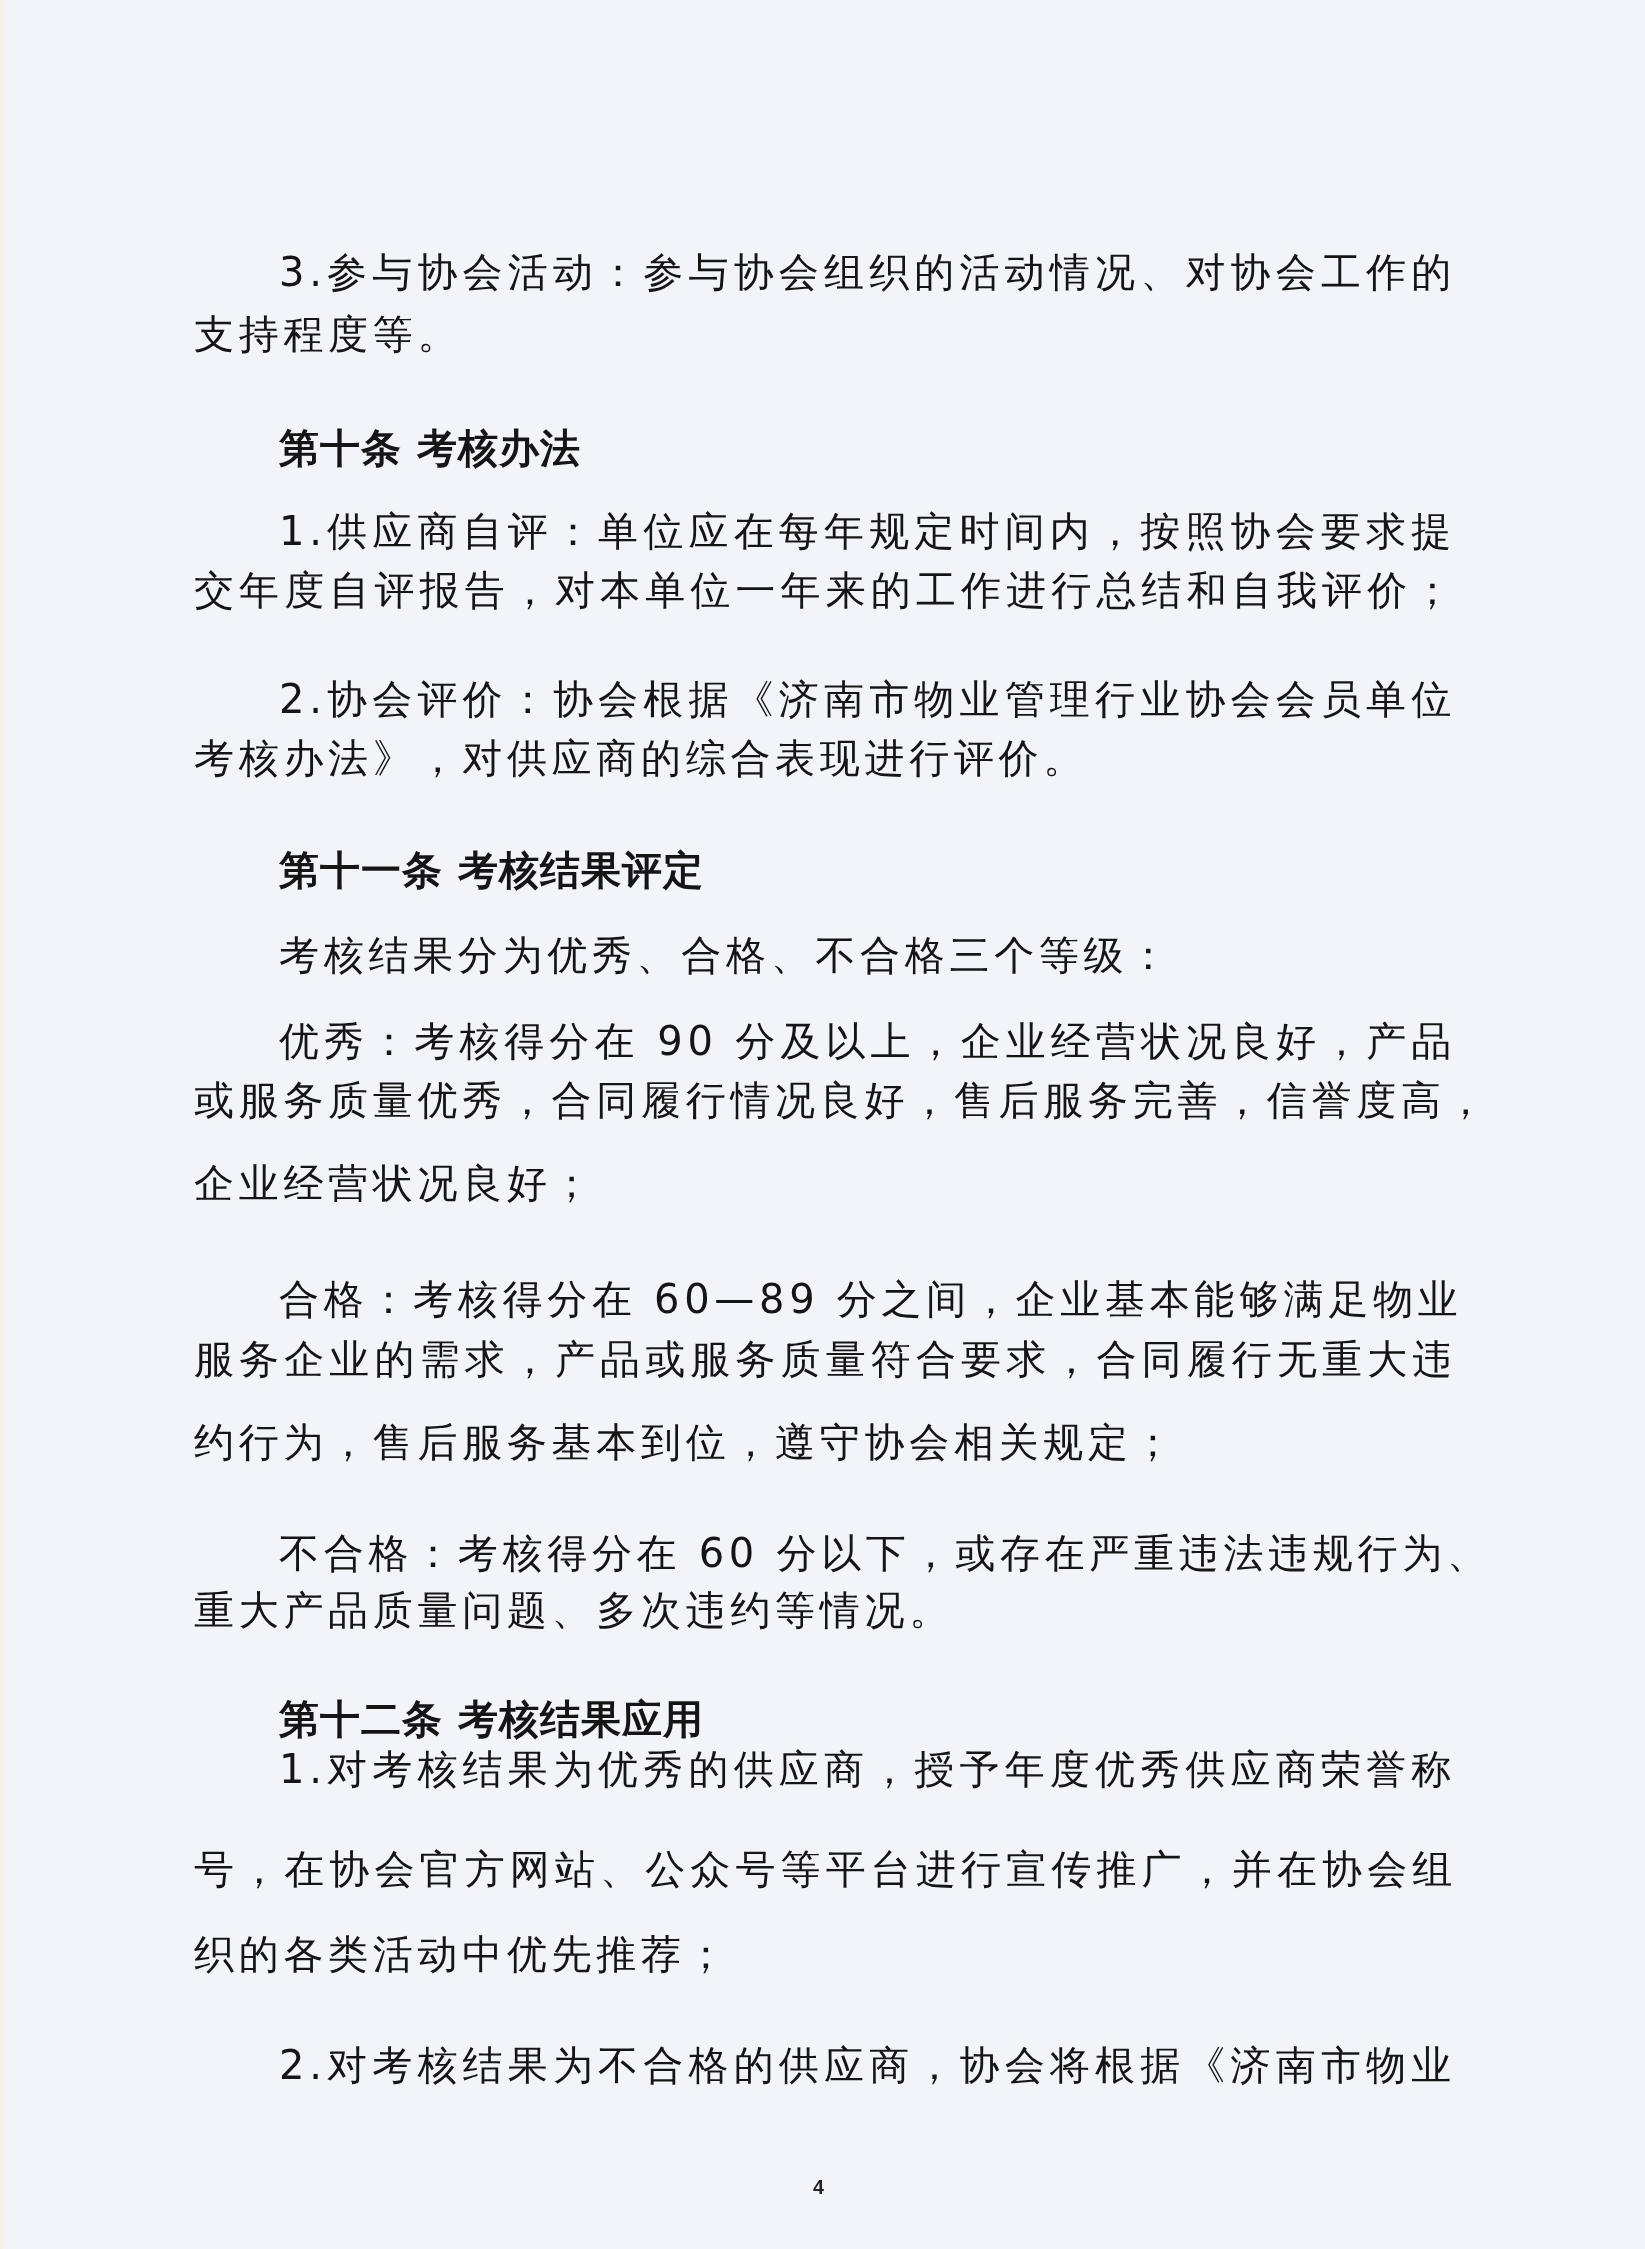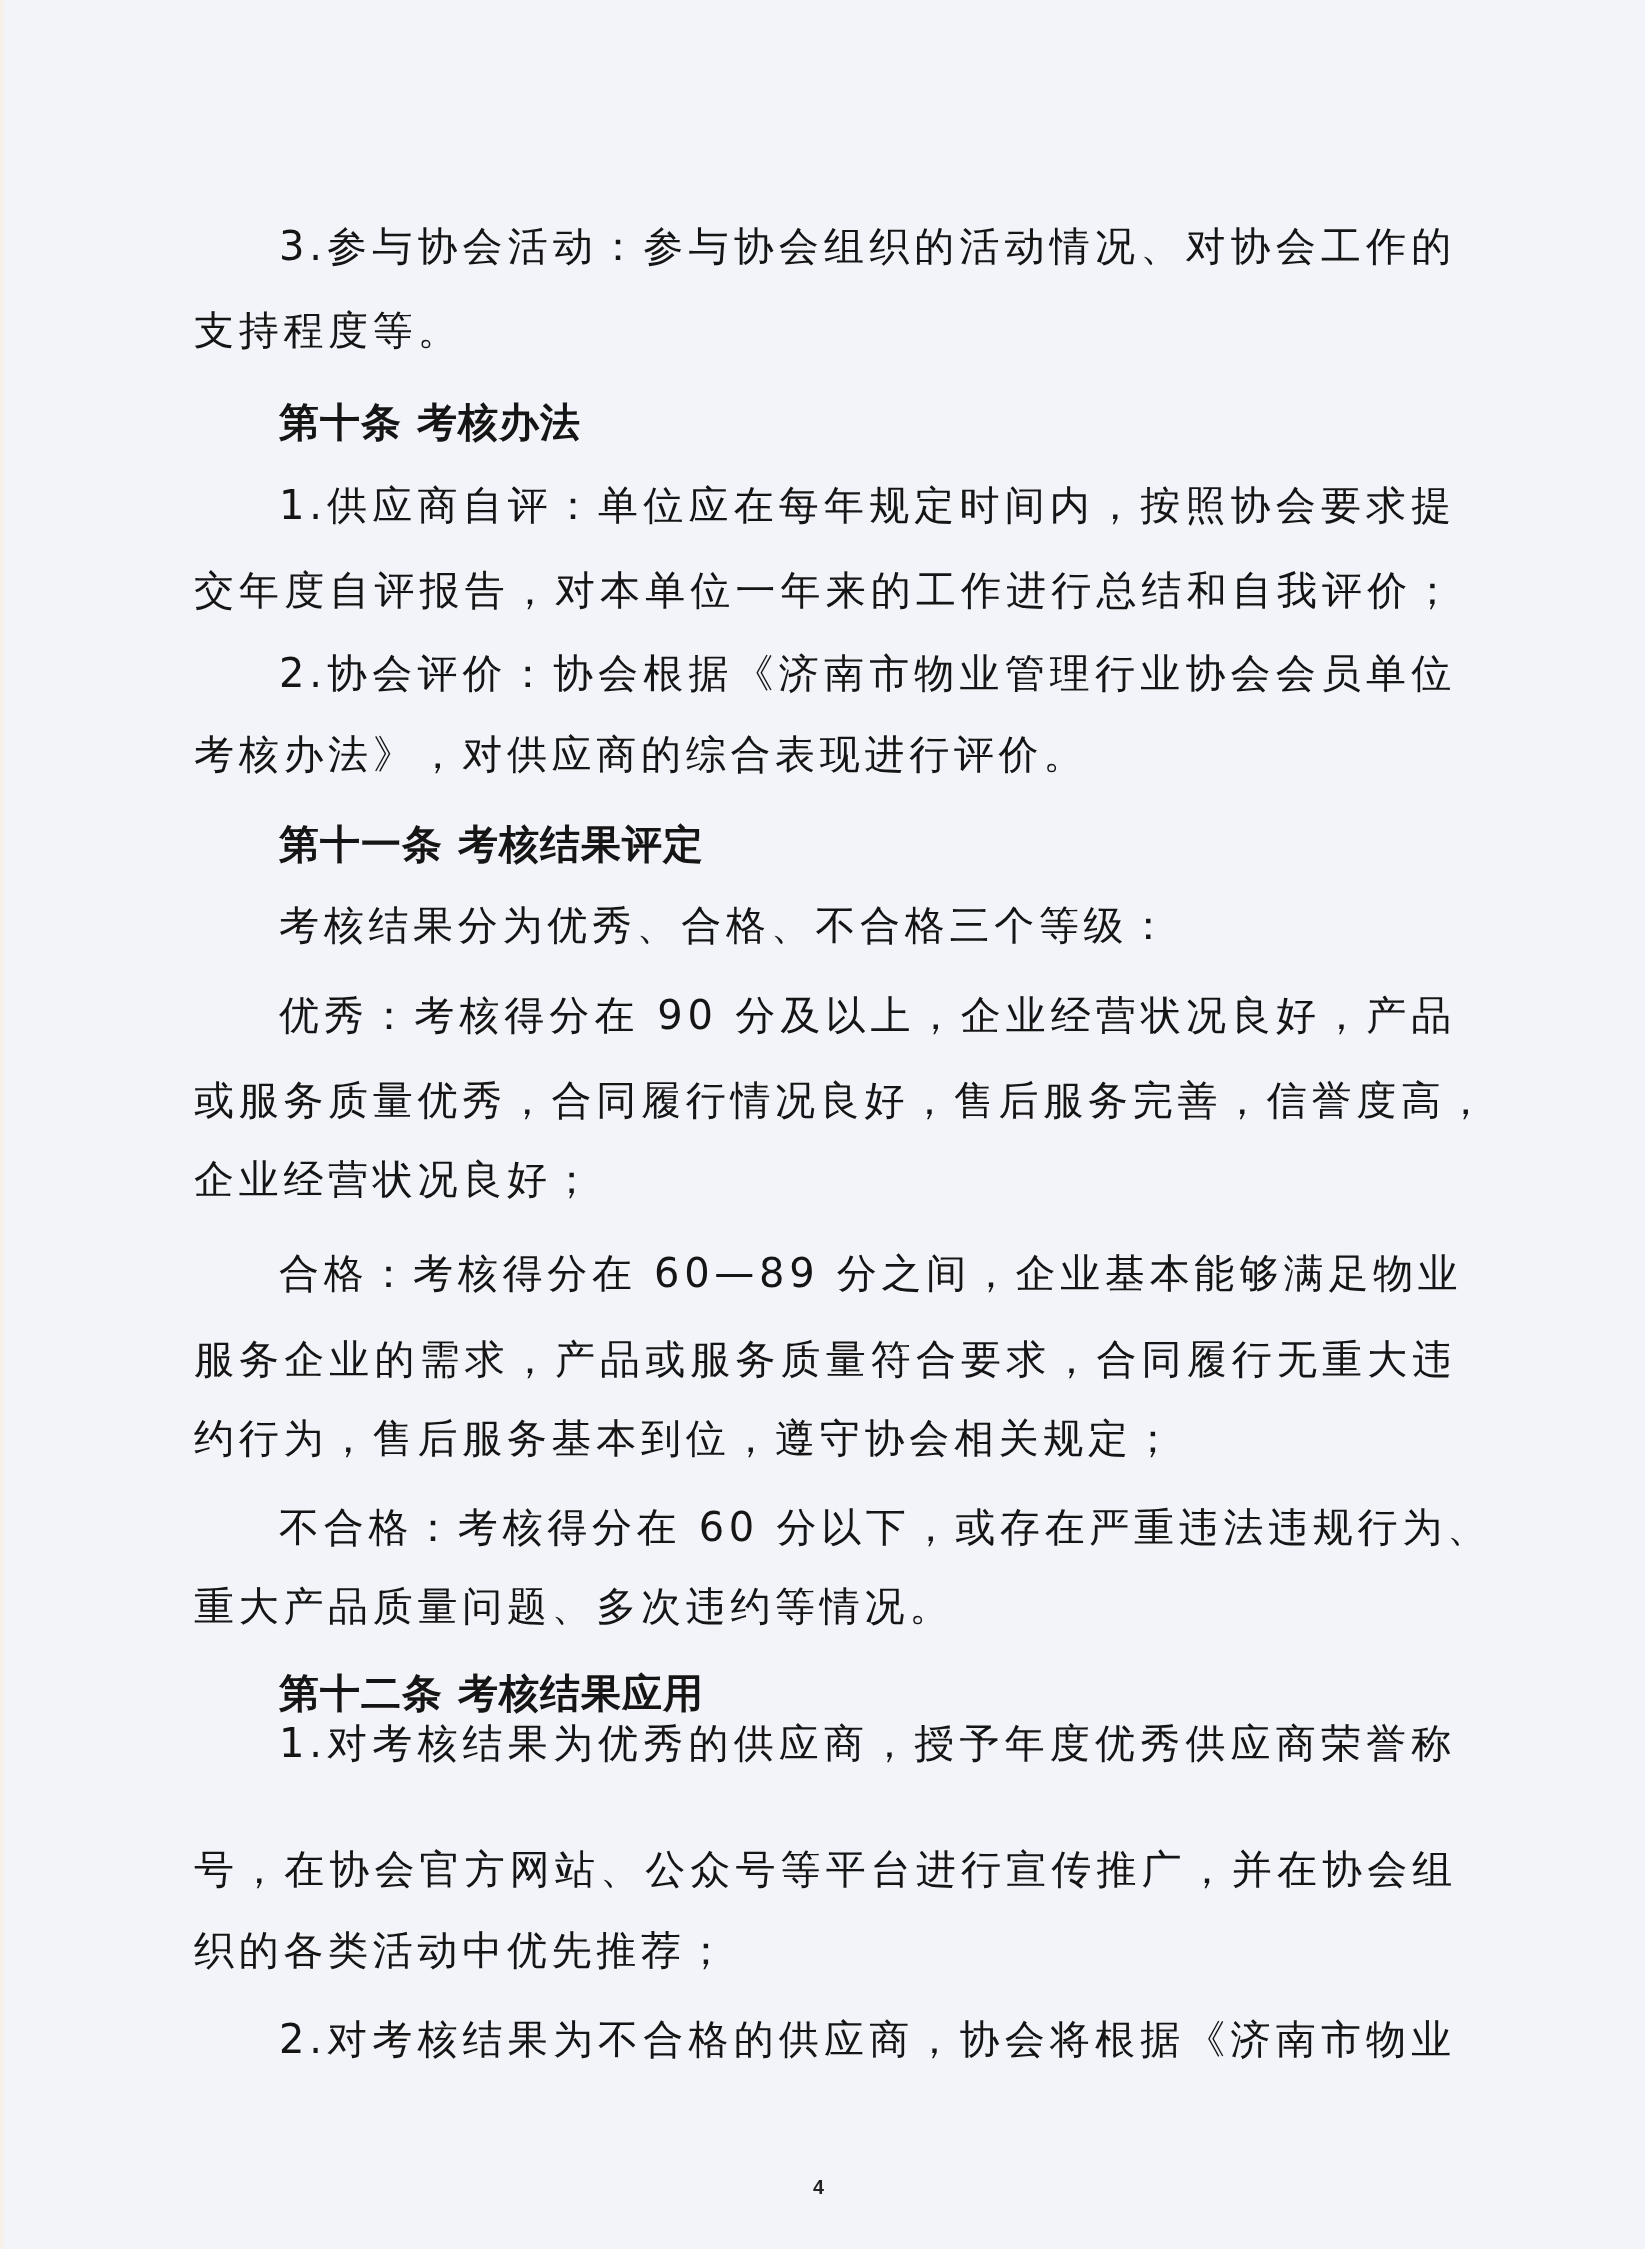--- a/index.html
+++ b/index.html
@@ -20,22 +20,22 @@
     left: 194px;
     width: 1263px;
     font-size: 40px;
     line-height: 52px;
     height: 52px;
     white-space: nowrap;
     letter-spacing: 4.7px;
     text-align: justify;
     text-align-last: justify;
   }
-  .line.indent { left: 279px; width: 1177px; }
-  .line.last { text-align-last: left; font-family: Liberation Mono, monospace; }
+  .line.indent { left: 279px; width: 1177px; margin-top: 26px; }
+  .line.last { text-align-last: left; }
   .line.heading { font-weight: bold; letter-spacing: 1px; text-align-last: left; }
   .page-number {
     position: absolute; left: 813px; top: 2176px;
     font-family: "Liberation Sans", sans-serif;
     font-size: 19.7px; font-weight: bold; color: #222;
   }
 </style>
 </head>
 <body>
 

